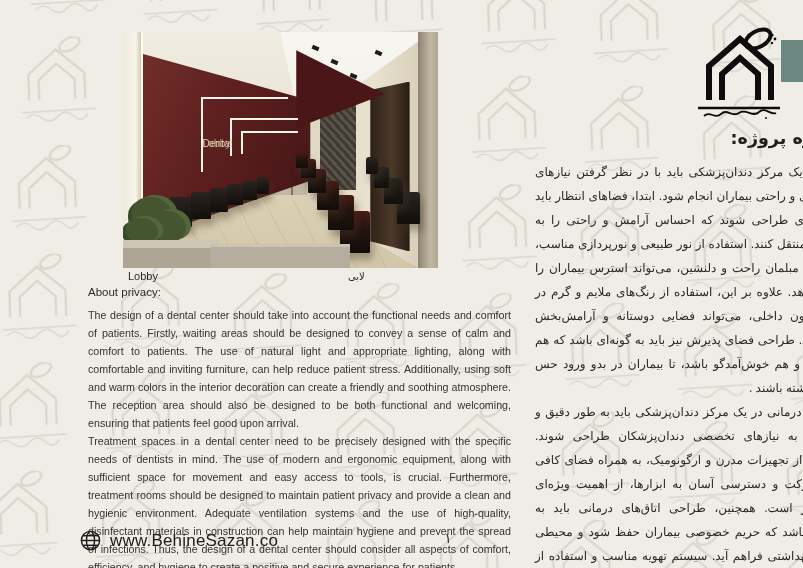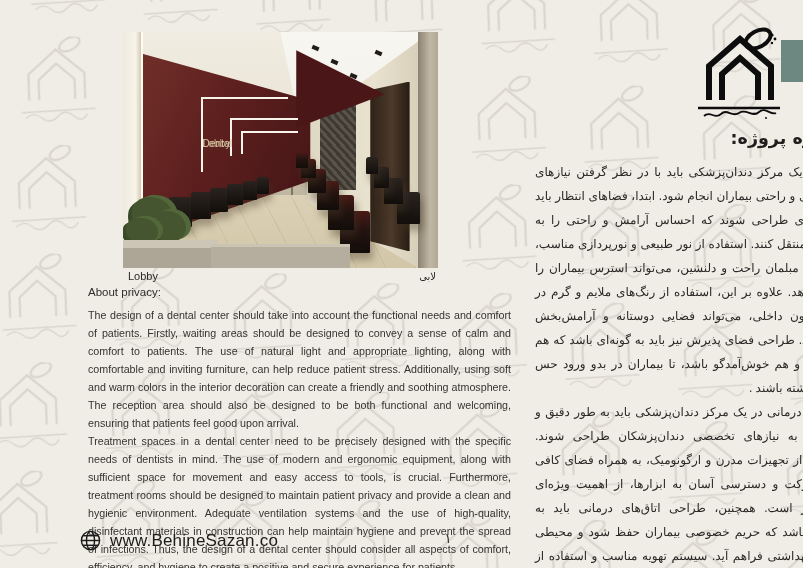--- a/index.html
+++ b/index.html
@@ -57,21 +57,21 @@
   .chair.blk{background:linear-gradient(180deg,#2a2420,#120e0b);}
   .ph-plant{background:#44552f;border-radius:45% 60% 50% 60%;
             box-shadow:-4px 3px 0 #394a28,5px -2px 0 #53683a;}
   .ph-planter{left:0;top:88%;width:30%;height:12%;
               background:linear-gradient(180deg,#cdc6b7 0 30%,#ada596 30% 100%);}
   .ph-slab{left:28%;top:90%;width:44%;height:10%;
            background:#b5ad9e;border-top:3px solid #cbc4b4;}
 
   
   .cap-en{position:absolute;left:80px;top:270px;font-size:11px;color:#2b2a28;}
-  .cap-fa{position:absolute;left:300px;top:271px;width:88px;text-align:right;direction:rtl;
+  .cap-fa{position:absolute;left:300px;top:271px;width:88px;text-align:left;direction:rtl;
           font-size:10px;color:#2b2a28;font-family:"DejaVu Sans",sans-serif;}
   .en-head{position:absolute;left:40px;top:286px;font-size:11.5px;color:#2e2c29;}
   .en-body{position:absolute;left:40px;top:306px;width:423px;font-size:10.7px;line-height:18px;
            color:#35332f;text-align:justify;}
   .en-body p{margin:0;text-align:justify;-moz-text-align-last:left;text-align-last:left;}
   .fa-head{position:absolute;left:487px;top:128px;width:310px;direction:rtl;
            font-size:17.5px;font-weight:bold;color:#1f1e1c;font-family:"DejaVu Sans",sans-serif;}
   .fa-body{position:absolute;left:487px;top:160px;width:310px;direction:rtl;
            font-size:12px;line-height:24px;color:#2a2926;
            font-family:Liberation Sans, sans-serif;}

